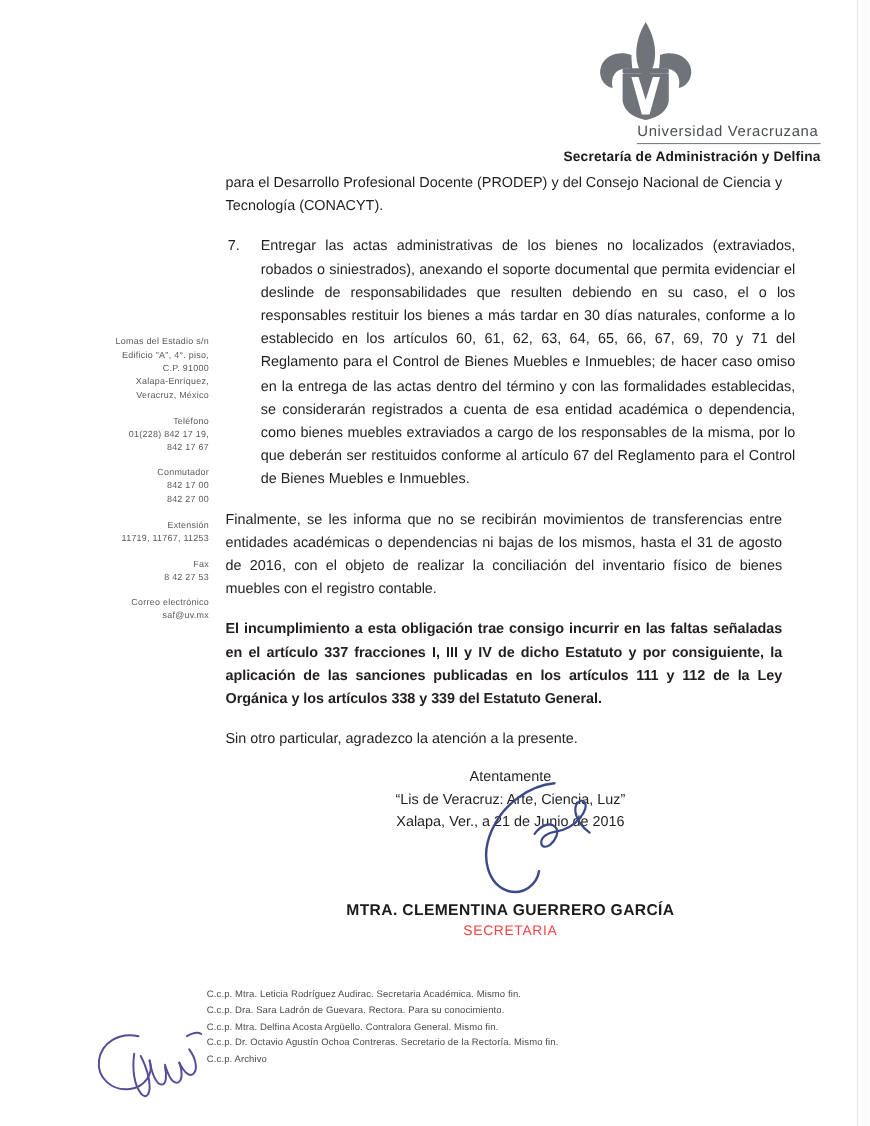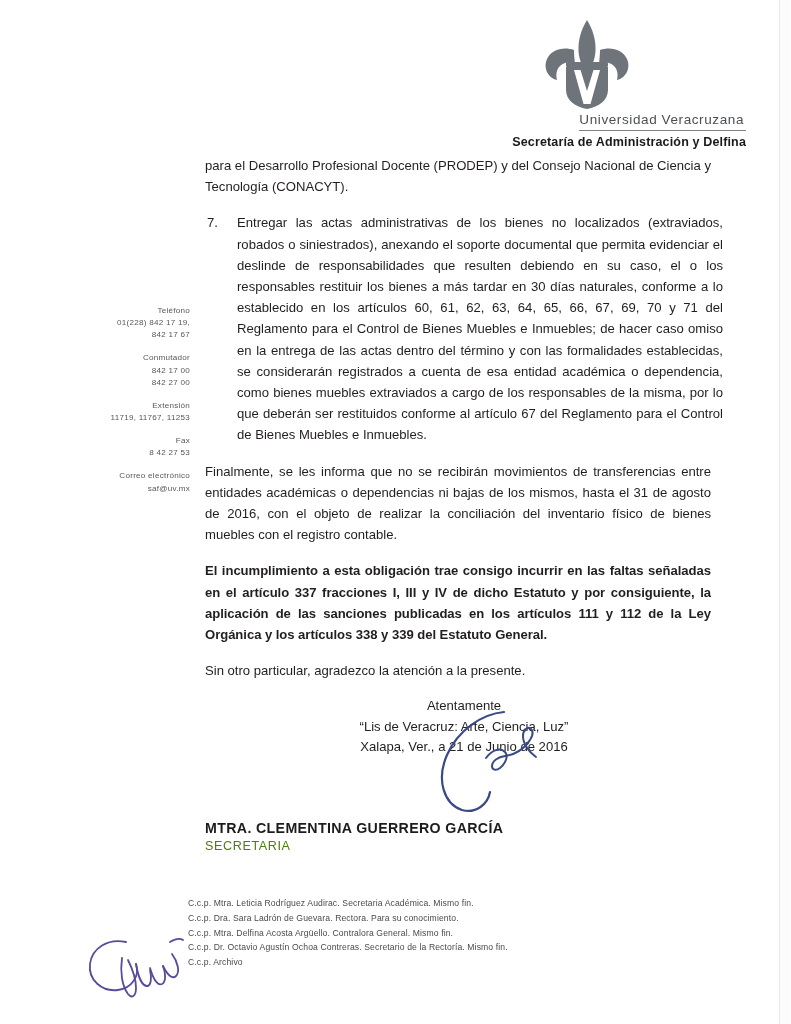--- a/index.html
+++ b/index.html
@@ -124,41 +124,42 @@
     line-height: 1.55;
   }
   .closing div { white-space: nowrap; }
 
   
   .sig-area {
     position: absolute;
     left: 205px;
     top: 700px;
     width: 518px;
+    text-align: center;
   }
   .sig-ink {
     height: 120px;
     position: relative;
   }
   .sig-ink svg {
     position: absolute;
     left: 50%;
     top: 0;
     transform: translateX(-38px);
   }
   .sig-name {
     font-size: 14.2px;
     font-weight: bold;
     letter-spacing: 0.35px;
     color: #1c1c1c;
   }
   .sig-role {
     font-size: 12.6px;
     letter-spacing: 0.6px;
-    color: #4d7c0f;
+    color: #ef4444;
     margin-top: 3px;
   }
 
   
   .ccp {
     position: absolute;
     left: 188px;
     top: 896px;
     font-size: 8.6px;
     line-height: 1.72;
@@ -198,20 +199,27 @@
         </g>
 
         <path d="M41 52 L47.5 52 L54 73 L60.5 52 L67 52 L57.5 86 L50.5 86 Z" fill="#ffffff"></path>
       </svg>
     </div>
     <div class="uv-name">Universidad Veracruzana</div>
     <div class="uv-dept">Secretaría de Administración y Delfina</div>
   </div>
 
   <div class="sidebar">
+    <div class="sb-group">
+      <div class="sb-line">Lomas del Estadio s/n</div>
+      <div class="sb-line">Edificio "A", 4°. piso,</div>
+      <div class="sb-line">C.P. 91000</div>
+      <div class="sb-line">Xalapa-Enríquez,</div>
+      <div class="sb-line">Veracruz, México</div>
+    </div>
 
     <div class="sb-group">
       <div class="sb-line">Teléfono</div>
       <div class="sb-line">01(228) 842 17 19,</div>
       <div class="sb-line">842 17 67</div>
     </div>
 
     <div class="sb-group">
       <div class="sb-line">Conmutador</div>
       <div class="sb-line">842 17 00</div>

